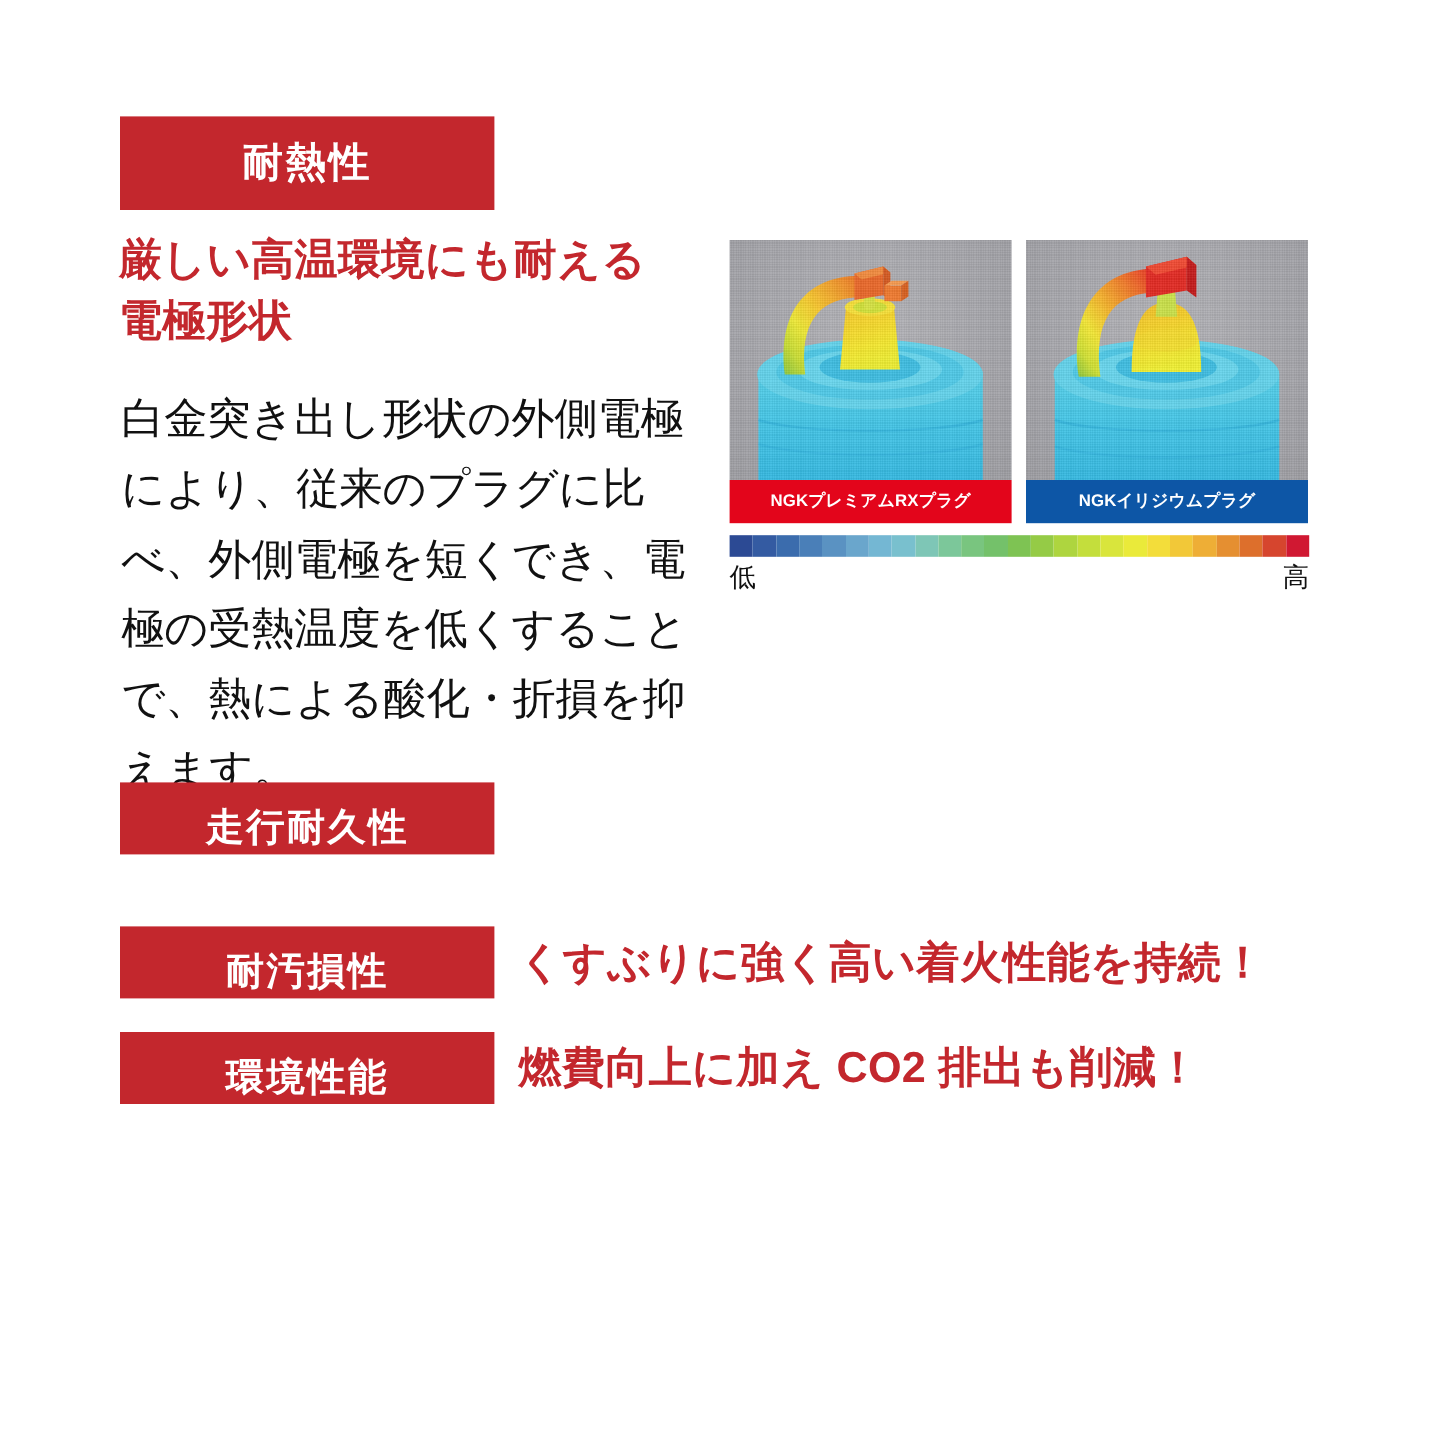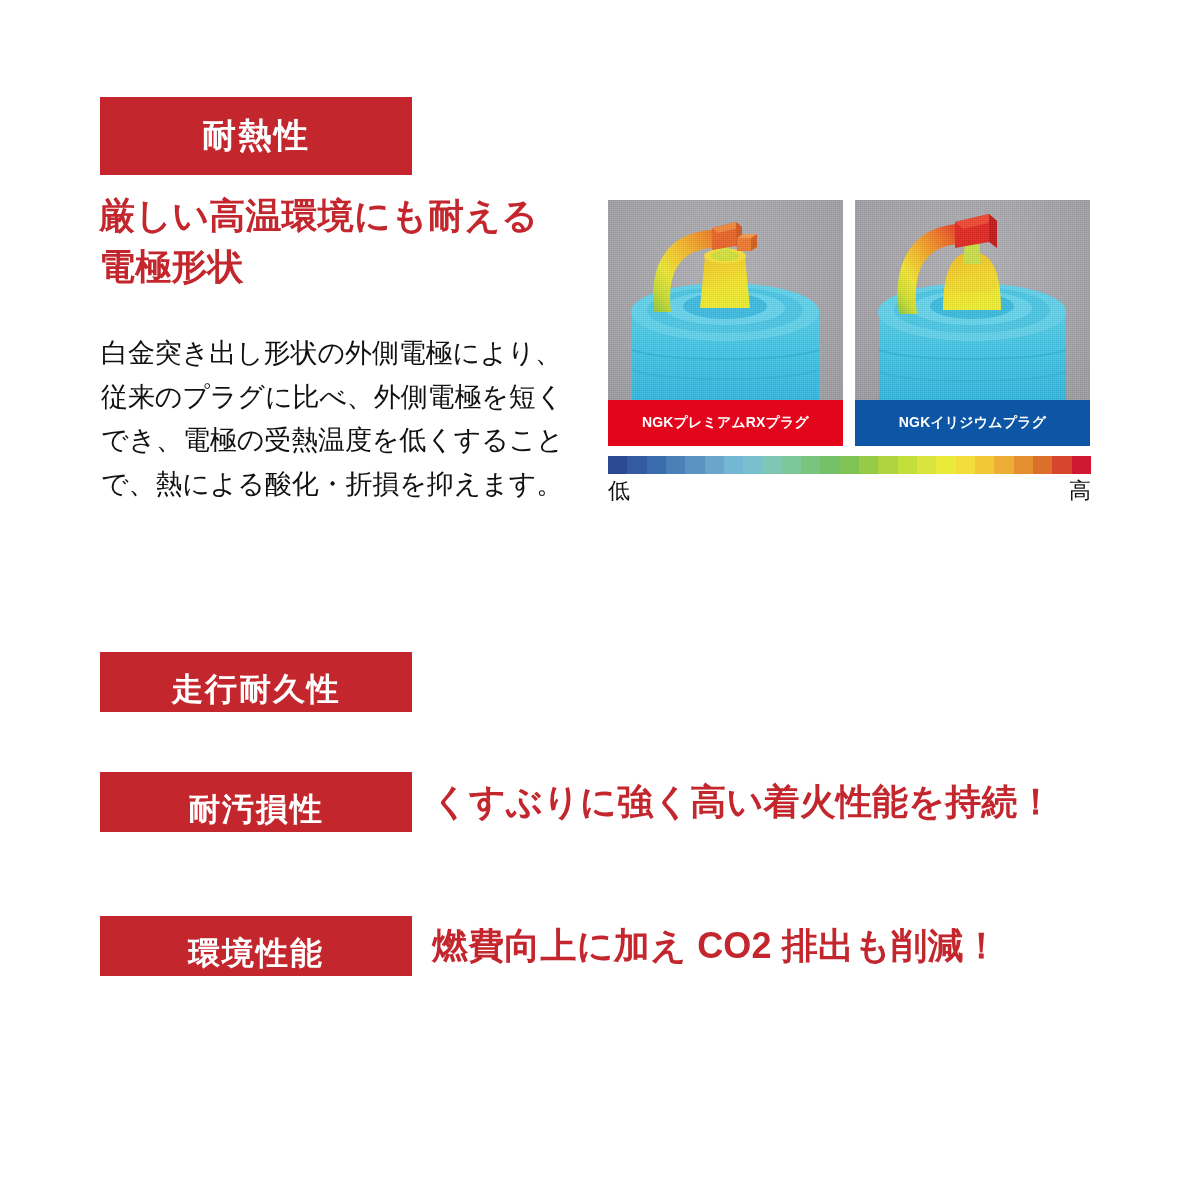--- a/index.html
+++ b/index.html
@@ -45,24 +45,24 @@
     width: 480px;
     color: #c3272d;
     font-size: 36px;
     font-weight: 700;
     line-height: 1.42;
     letter-spacing: 0.005em;
   }
   .sec1-body {
     position: absolute;
     left: 101px;
-    top: 332px;
+    top: 320px;
     width: 480px;
     color: #111111;
-    font-size: 27px;
+    font-size: 36px;
     font-weight: 400;
     line-height: 1.62;
     letter-spacing: -0.004em;
   }
 
   
   .fem-wrap {
     position: absolute;
     left: 608px;
     top: 200px;
@@ -94,21 +94,21 @@
   .fem-img::after{
     
     content:"";
     position:absolute; inset:0;
     background-image:
       repeating-linear-gradient(0deg, rgba(255,255,255,.035) 0 1px, rgba(0,0,0,.035) 1px 2px),
       repeating-linear-gradient(90deg, rgba(255,255,255,.03) 0 1px, rgba(0,0,0,.03) 1px 2px);
     pointer-events:none;
   }
   .fem-caption {
-    height: 46px;
+    height: 36px;
     display: flex;
     align-items: center;
     justify-content: center;
     color: #ffffff;
     font-size: 14px;
     font-weight: 700;
     letter-spacing: 0.01em;
   }
   .cap-rx  { background: #e3051b; }
   .cap-ir  { background: #0d56a6; }
@@ -148,21 +148,21 @@
   .row-text {
     margin-left: 20px;
     color: #c3272d;
     font-size: 36px;
     font-weight: 700;
     white-space: nowrap;
     letter-spacing: 0.005em;
   }
   #row-0 { top: 652px; }
   #row-1 { top: 772px; }
-  #row-2 { top: 916px; }
+  #row-2 { top: 860px; }
 </style>
 </head>
 <body>
 
 <div class="badge sec1-badge">
   <span>耐熱性</span>
 </div>
 
 <div class="sec1-heading" style="white-space:pre-line">厳しい高温環境にも耐える
 電極形状</div>

